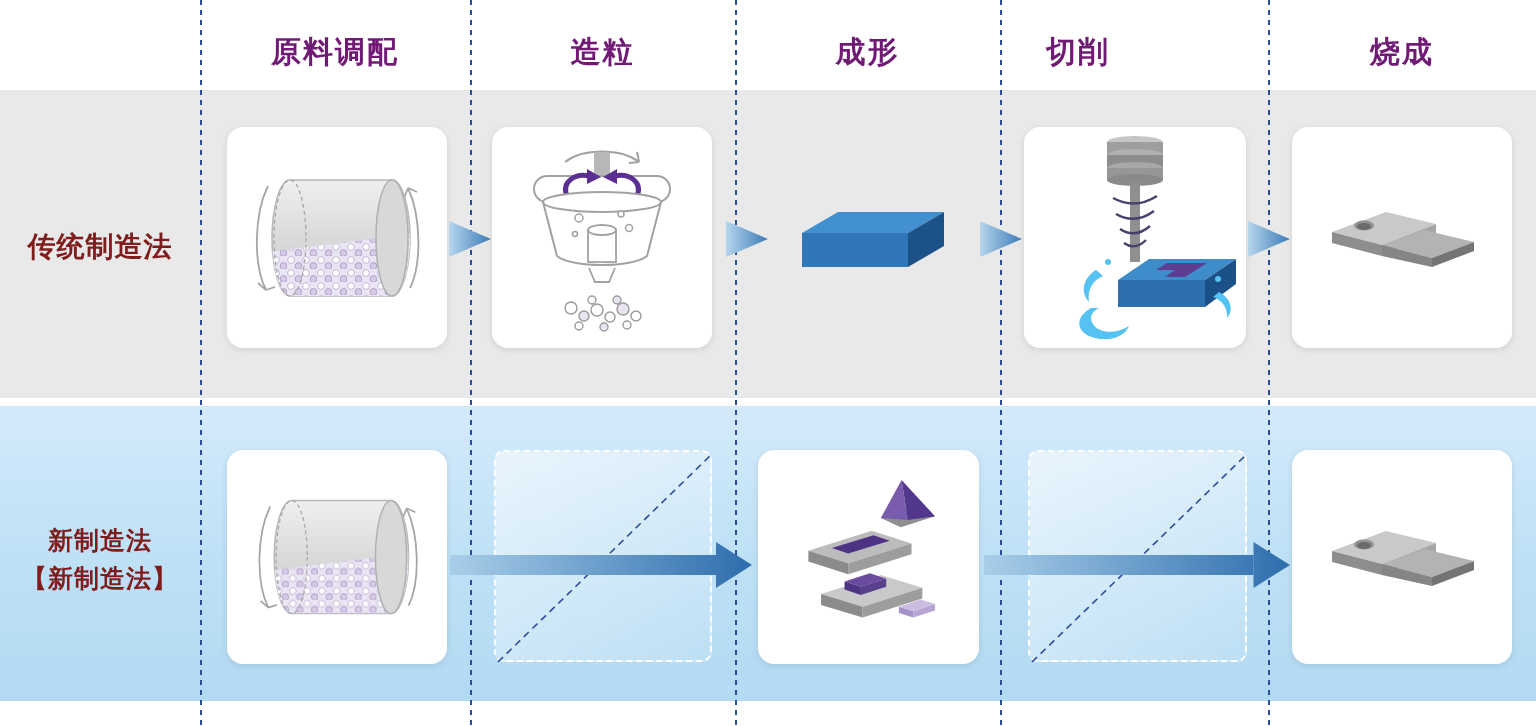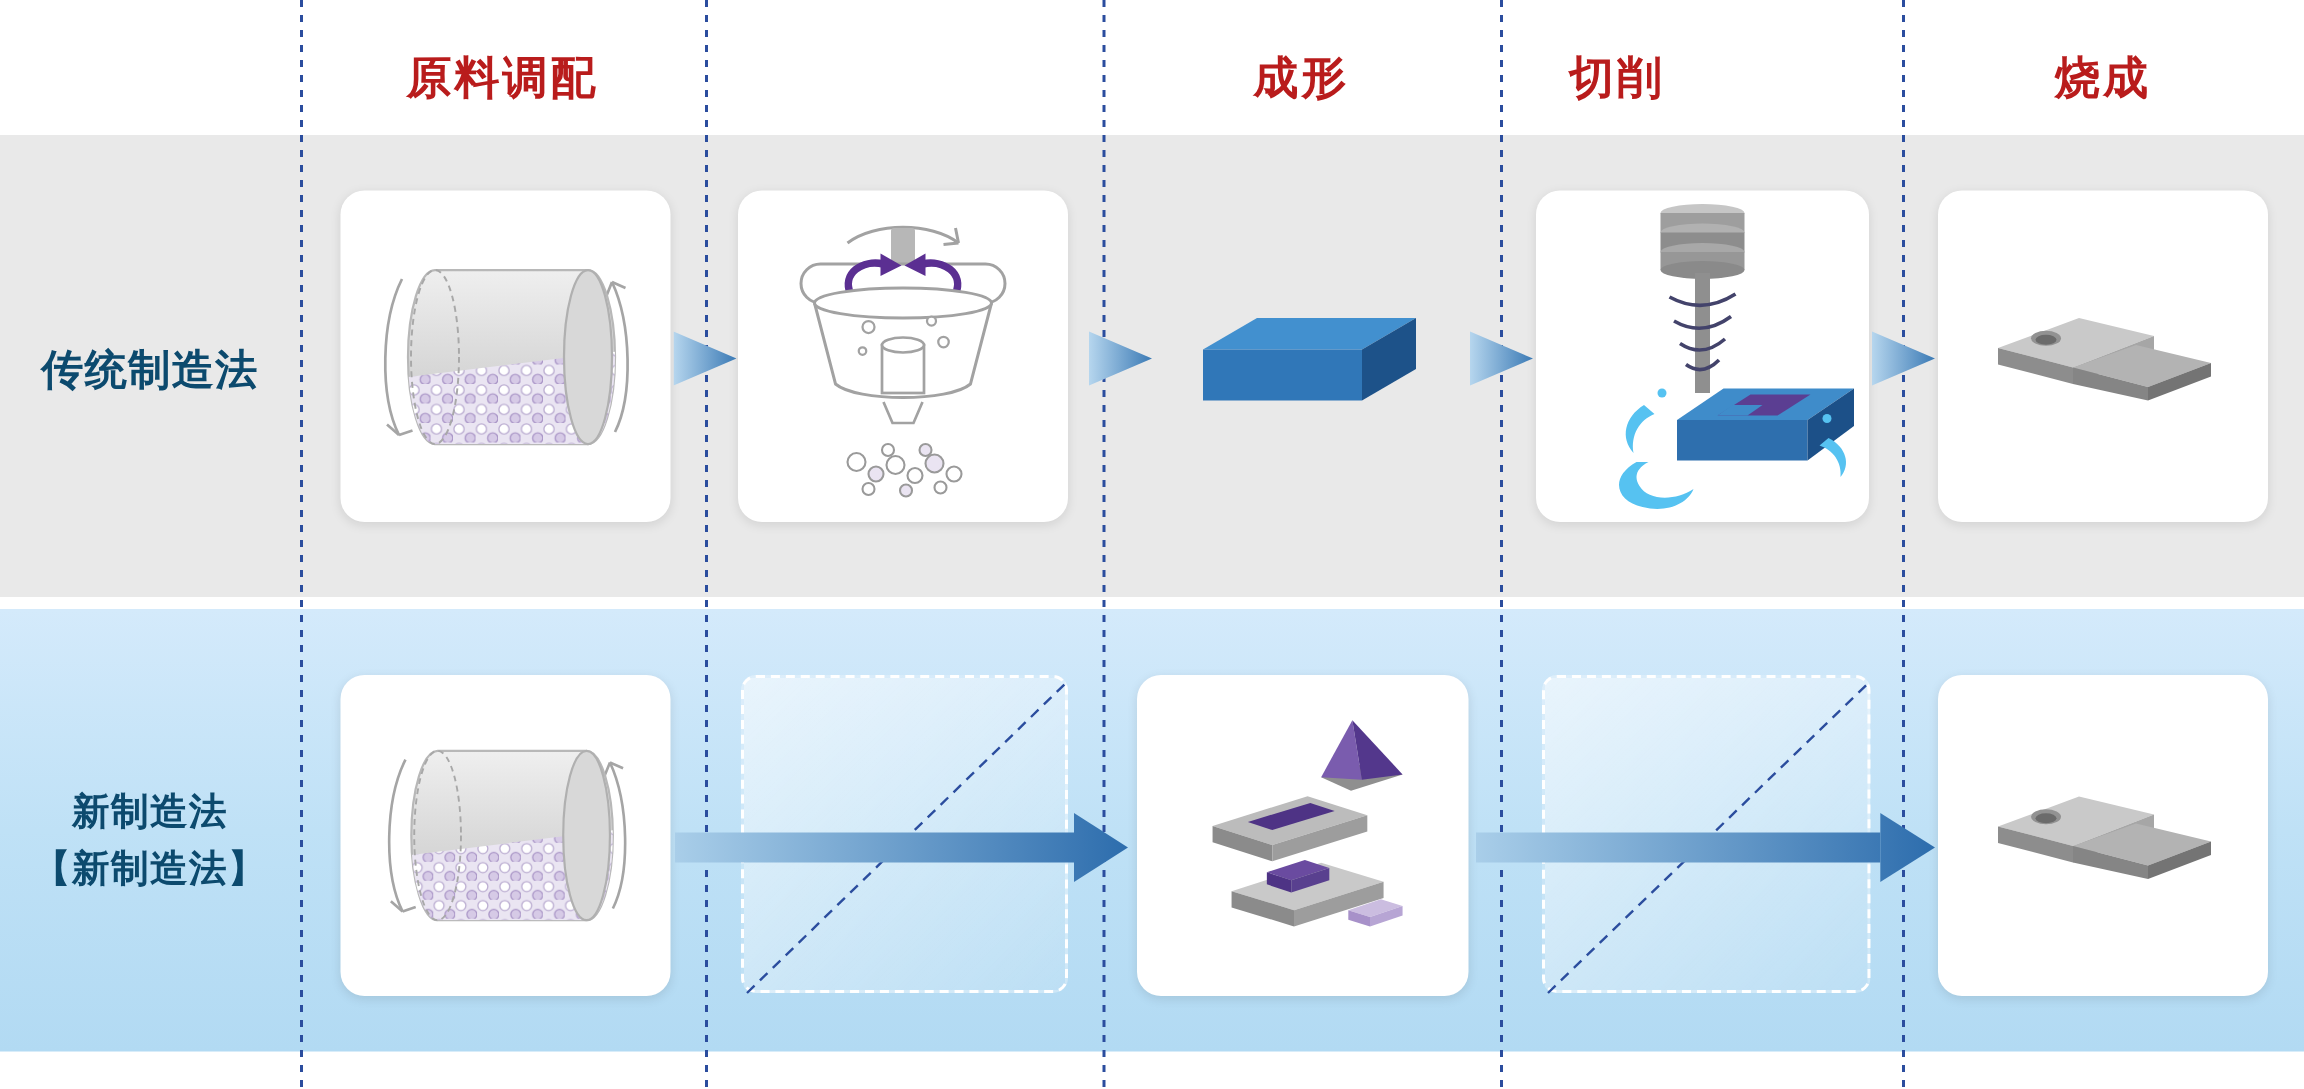--- a/index.html
+++ b/index.html
@@ -12,31 +12,31 @@
   .band-new { position:absolute; left:0; top:406px; width:1536px; height:295px;
               background:linear-gradient(180deg,#d4eafb 0%, #bfe1f6 50%, #b2daf3 100%); z-index:0; }
 
   
   .vline { position:absolute; top:0; height:726px; width:2px; z-index:3;
            background:repeating-linear-gradient(to bottom,#2b4d9e 0 5px,transparent 5px 10px); }
   .vline.v1 { left:200px; } .vline.v2 { left:470px; } .vline.v3 { left:735px; }
   .vline.v4 { left:1000px; } .vline.v5 { left:1268px; }
 
   
-  .col-header { position:absolute; top:32px; font-size:30px; font-weight:700; color:#b91c1c;
+  .col-header { position:absolute; top:32px; font-size:30px; font-weight:700; color:#701a75;
                 text-align:center; letter-spacing:2px; z-index:2; }
   .h1 { left:200px;  width:270px; }
   .h2 { left:470px;  width:265px; }
   .h3 { left:735px;  width:265px; }
   .h4 { left:944px; width:268px; }
   .h5 { left:1268px; width:268px; }
 
   
   .row-label { position:absolute; left:0; width:200px; text-align:center; font-weight:700;
-               color:#0c4a6e; z-index:2; }
+               color:#7f1d1d; z-index:2; }
   .row-label.traditional { top:228px; font-size:28px; letter-spacing:1px; }
   .row-label.new { top:522px; font-size:25px; line-height:38px; letter-spacing:1px; }
 
   
   .card { position:absolute; background:#ffffff; border-radius:16px;
           box-shadow:0 2px 7px rgba(0,0,0,0.10); display:flex; align-items:center;
           justify-content:center; z-index:2; }
   .r1c1 { left:227px;  top:127px; width:220px; height:221px; }
   .r1c2 { left:492px;  top:127px; width:220px; height:221px; }
   .r1c4 { left:1024px; top:127px; width:222px; height:221px; }
@@ -98,20 +98,21 @@
   <div class="band-traditional"></div>
   <div class="band-new"></div>
 
   <div class="vline v1"></div>
   <div class="vline v2"></div>
   <div class="vline v3"></div>
   <div class="vline v4"></div>
   <div class="vline v5"></div>
 
   <div class="col-header h1">原料调配</div>
+  <div class="col-header h2">造粒</div>
   <div class="col-header h3">成形</div>
   <div class="col-header h4">切削</div>
   <div class="col-header h5">烧成</div>
 
   <div class="row-label traditional">传统制造法</div>
   <div class="row-label new">
     <div>新制造法</div>
     <div>【新制造法】</div>
   </div>
 

